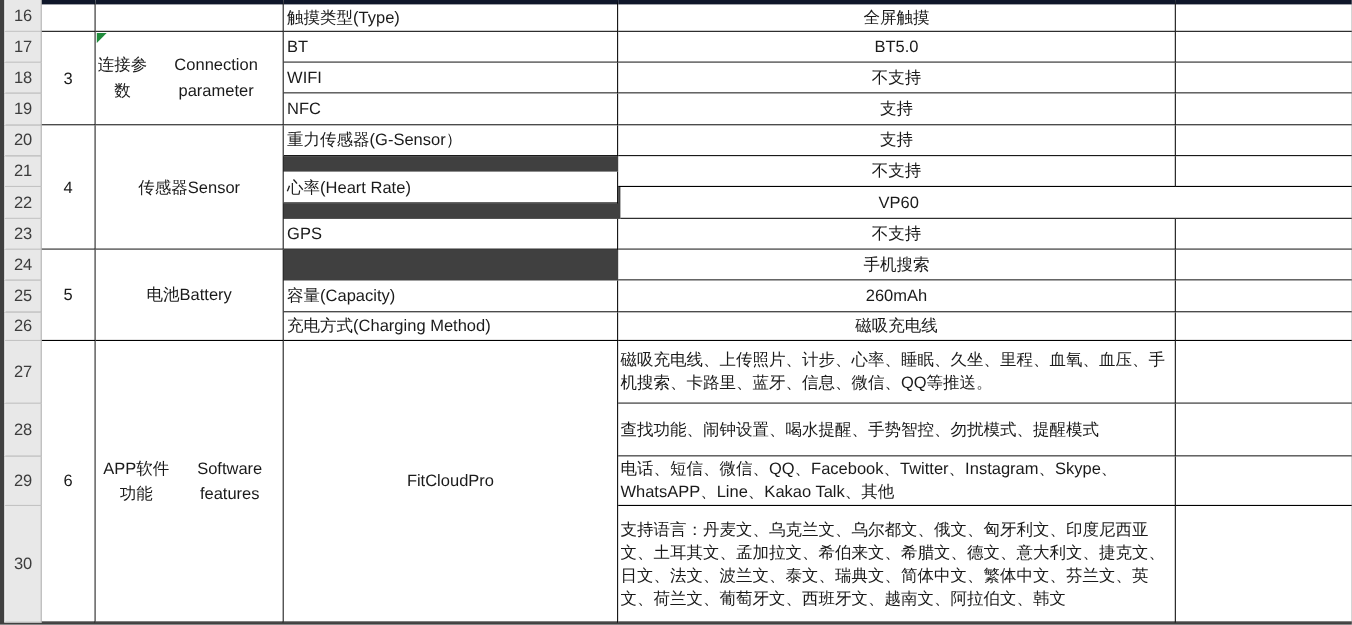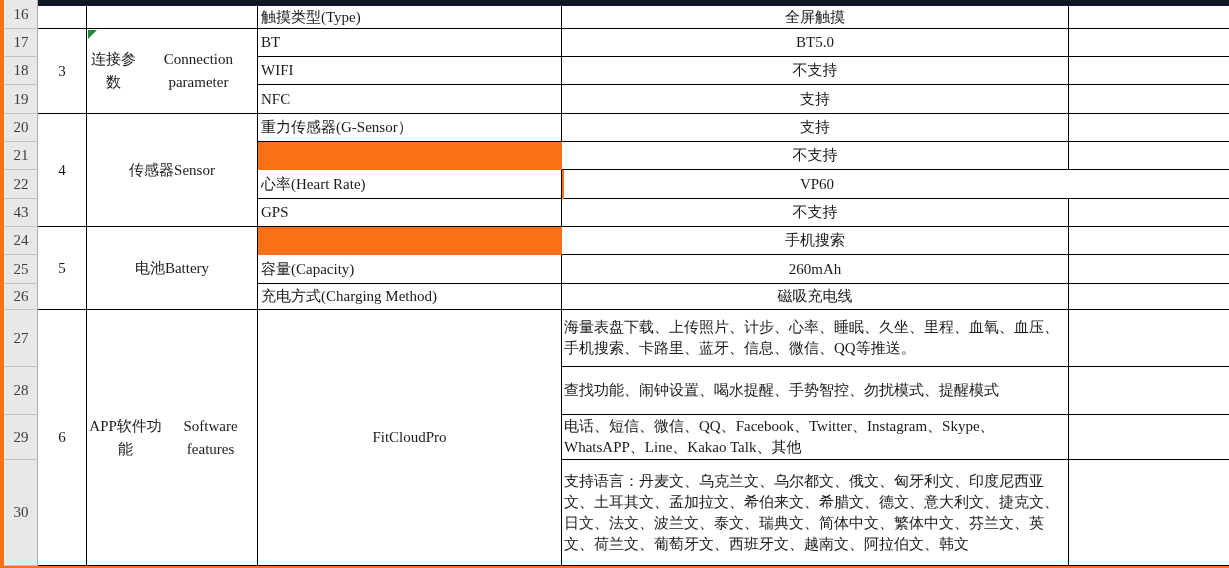--- a/index.html
+++ b/index.html
@@ -1,20 +1,20 @@
 <!DOCTYPE html>
 <html><head>
 <meta charset="utf-8">
 <style>
   html,body{margin:0;padding:0;background:#ffffff;}
   .sheet{
     position:relative;
     width:1229px;height:568px;
-    background:#f97316;
-    font-family:Liberation Serif, serif;
+    background:#404040;
+    font-family:Liberation Sans, sans-serif;
     overflow:hidden;
   }
   
   .rh{
     position:absolute;left:4px;width:34px;
     box-sizing:border-box;
     background:#e8e8e8;
     border-bottom:1px solid #c3c3c3;
     border-right:1px solid #aeaeae;
     border-left:1px solid #f2f2f2;
@@ -24,21 +24,21 @@
   
   .cell{
     position:absolute;box-sizing:border-box;
     background:#ffffff;
     border-right:1px solid #000000;
     border-bottom:1px solid #000000;
     display:flex;align-items:center;
     font-size:15px;color:#1a1a1a;
     line-height:21px;
   }
-  .top{border-top:6px solid #0f172a;}
+  .top{border-top:4px solid #0f172a;}
   .noright{border-right:none;}
   .c-center{justify-content:center;}
   .c-left{justify-content:flex-start;padding:0 3px;}
   .wrapcell{padding:1px 2px;align-items:center;}
   .catcell{flex-direction:row;justify-content:center;text-align:center;line-height:23px;}
   .catcell .en{max-width:160px;}
   
   .tri{
     position:absolute;width:0;height:0;
     border-style:solid;
@@ -51,21 +51,21 @@
 
 <div class="sheet">
 
   <div class="rh" style="top:0;height:29px">16</div>
   <div class="rh" style="top:29px;height:28px">17</div>
   <div class="rh" style="top:57px;height:28px">18</div>
   <div class="rh" style="top:85px;height:29px">19</div>
   <div class="rh" style="top:114px;height:28px">20</div>
   <div class="rh" style="top:142px;height:28px">21</div>
   <div class="rh" style="top:170px;height:29px">22</div>
-  <div class="rh" style="top:199px;height:28px">43</div>
+  <div class="rh" style="top:199px;height:28px">23</div>
   <div class="rh" style="top:227px;height:28px">24</div>
   <div class="rh" style="top:255px;height:29px">25</div>
   <div class="rh" style="top:284px;height:26px">26</div>
   <div class="rh" style="top:310px;height:57px">27</div>
   <div class="rh" style="top:367px;height:48px">28</div>
   <div class="rh" style="top:415px;height:45px">29</div>
   <div class="rh" style="top:460px;height:106px">30</div>
 
   <div class="cell c-center top" style="left:38px;top:0;width:49px;height:29px"></div>
   <div class="cell c-center" style="left:38px;top:29px;width:49px;height:85px">3</div>
@@ -91,38 +91,38 @@
     <div class="en">Software features</div>
   </div>
 
   <div class="tri" style="left:88px;top:30px"></div>
 
   <div class="cell c-left top" style="left:258px;top:0;width:304px;height:29px">触摸类型(Type)</div>
   <div class="cell c-left" style="left:258px;top:29px;width:304px;height:28px">BT</div>
   <div class="cell c-left" style="left:258px;top:57px;width:304px;height:28px">WIFI</div>
   <div class="cell c-left" style="left:258px;top:85px;width:304px;height:29px">NFC</div>
   <div class="cell c-left" style="left:258px;top:114px;width:304px;height:28px">重力传感器(G-Sensor）</div>
-  <div class="cell c-left" style="left:258px;top:170px;width:304px;height:29px">心率(Heart Rate)</div>
+  <div class="cell c-left" style="left:258px;top:156px;width:304px;height:29px">心率(Heart Rate)</div>
   <div class="cell c-left" style="left:258px;top:199px;width:304px;height:28px">GPS</div>
   <div class="cell c-left" style="left:258px;top:255px;width:304px;height:29px">容量(Capacity)</div>
   <div class="cell c-left" style="left:258px;top:284px;width:304px;height:26px">充电方式(Charging Method)</div>
   <div class="cell c-center" style="left:258px;top:310px;width:304px;height:256px">FitCloudPro</div>
 
   <div class="cell c-center top" style="left:562px;top:0;width:507px;height:29px">全屏触摸</div>
   <div class="cell c-center" style="left:562px;top:29px;width:507px;height:28px">BT5.0</div>
   <div class="cell c-center" style="left:562px;top:57px;width:507px;height:28px">不支持</div>
   <div class="cell c-center" style="left:562px;top:85px;width:507px;height:29px">支持</div>
   <div class="cell c-center" style="left:562px;top:114px;width:507px;height:28px">支持</div>
   <div class="cell c-center" style="left:562px;top:142px;width:507px;height:28px">不支持</div>
   <div class="cell c-center" style="left:564px;top:170px;width:507px;height:29px">VP60</div>
   <div class="cell c-center" style="left:562px;top:199px;width:507px;height:28px">不支持</div>
   <div class="cell c-center" style="left:562px;top:227px;width:507px;height:28px">手机搜索</div>
   <div class="cell c-center" style="left:562px;top:255px;width:507px;height:29px">260mAh</div>
   <div class="cell c-center" style="left:562px;top:284px;width:507px;height:26px">磁吸充电线</div>
-  <div class="cell c-left wrapcell" style="left:562px;top:310px;width:507px;height:57px">海量表盘下载、上传照片、计步、心率、睡眠、久坐、里程、血氧、血压、手机搜索、卡路里、蓝牙、信息、微信、QQ等推送。</div>
+  <div class="cell c-left wrapcell" style="left:562px;top:310px;width:507px;height:57px">磁吸充电线、上传照片、计步、心率、睡眠、久坐、里程、血氧、血压、手机搜索、卡路里、蓝牙、信息、微信、QQ等推送。</div>
   <div class="cell c-left wrapcell" style="left:562px;top:367px;width:507px;height:48px">查找功能、闹钟设置、喝水提醒、手势智控、勿扰模式、提醒模式</div>
   <div class="cell c-left wrapcell" style="left:562px;top:415px;width:507px;height:45px">电话、短信、微信、QQ、Facebook、Twitter、Instagram、Skype、WhatsAPP、Line、Kakao Talk、其他</div>
   <div class="cell c-left wrapcell" style="left:562px;top:460px;width:507px;height:106px">支持语言：丹麦文、乌克兰文、乌尔都文、俄文、匈牙利文、印度尼西亚文、土耳其文、孟加拉文、希伯来文、希腊文、德文、意大利文、捷克文、日文、法文、波兰文、泰文、瑞典文、简体中文、繁体中文、芬兰文、英文、荷兰文、葡萄牙文、西班牙文、越南文、阿拉伯文、韩文</div>
 
   <div class="cell noright top" style="left:1069px;top:0;width:160px;height:29px"></div>
   <div class="cell noright" style="left:1069px;top:29px;width:160px;height:28px"></div>
   <div class="cell noright" style="left:1069px;top:57px;width:160px;height:28px"></div>
   <div class="cell noright" style="left:1069px;top:85px;width:160px;height:29px"></div>
   <div class="cell noright" style="left:1069px;top:114px;width:160px;height:28px"></div>
   <div class="cell noright" style="left:1069px;top:142px;width:160px;height:28px"></div>

